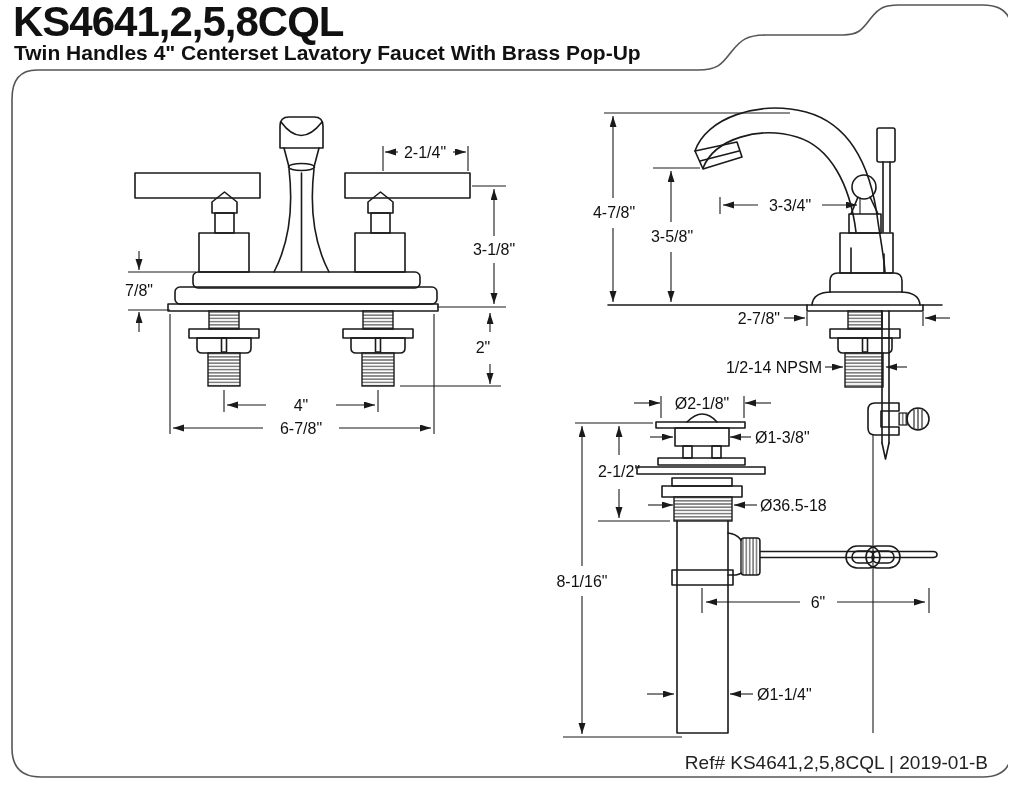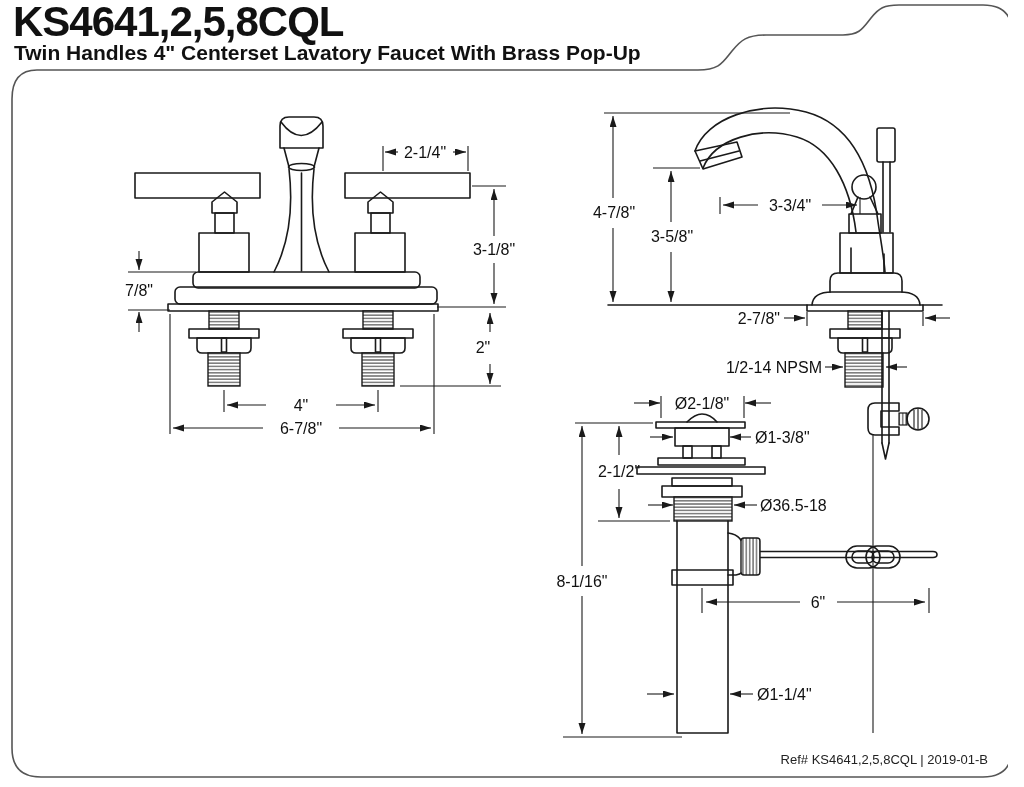--- a/index.html
+++ b/index.html
@@ -1,20 +1,20 @@
 <!DOCTYPE html>
 <html><head>
 <meta charset="utf-8">
 <style>
   html,body{margin:0;padding:0;background:#fff;}
   .page{position:relative;width:1008px;height:787px;background:#fff;overflow:hidden;
         font-family:"Liberation Sans",sans-serif;color:#111;}
   .title{position:absolute;left:13px;top:-2px;font-size:42px;font-weight:700;letter-spacing:-1px;white-space:nowrap;}
   .subtitle{position:absolute;left:14px;top:41px;font-size:21px;font-weight:700;white-space:nowrap;}
-  .refnum{position:absolute;right:20px;top:752px;font-size:13px;color:#222;white-space:nowrap;}
+  .refnum{position:absolute;right:20px;top:752px;font-size:19px;color:#222;white-space:nowrap;}
   svg.sheet{position:absolute;left:0;top:0;width:1024px;height:787px;}
   .d{fill:none;stroke:#1a1a1a;stroke-width:1.6;stroke-linecap:round;stroke-linejoin:round;}
   .m{fill:none;stroke:#1a1a1a;stroke-width:1.1;}
   .t{font-family:"Liberation Sans",sans-serif;font-size:16px;fill:#111;}
 </style>
 </head>
 <body>
 
 <div class="page">
 

